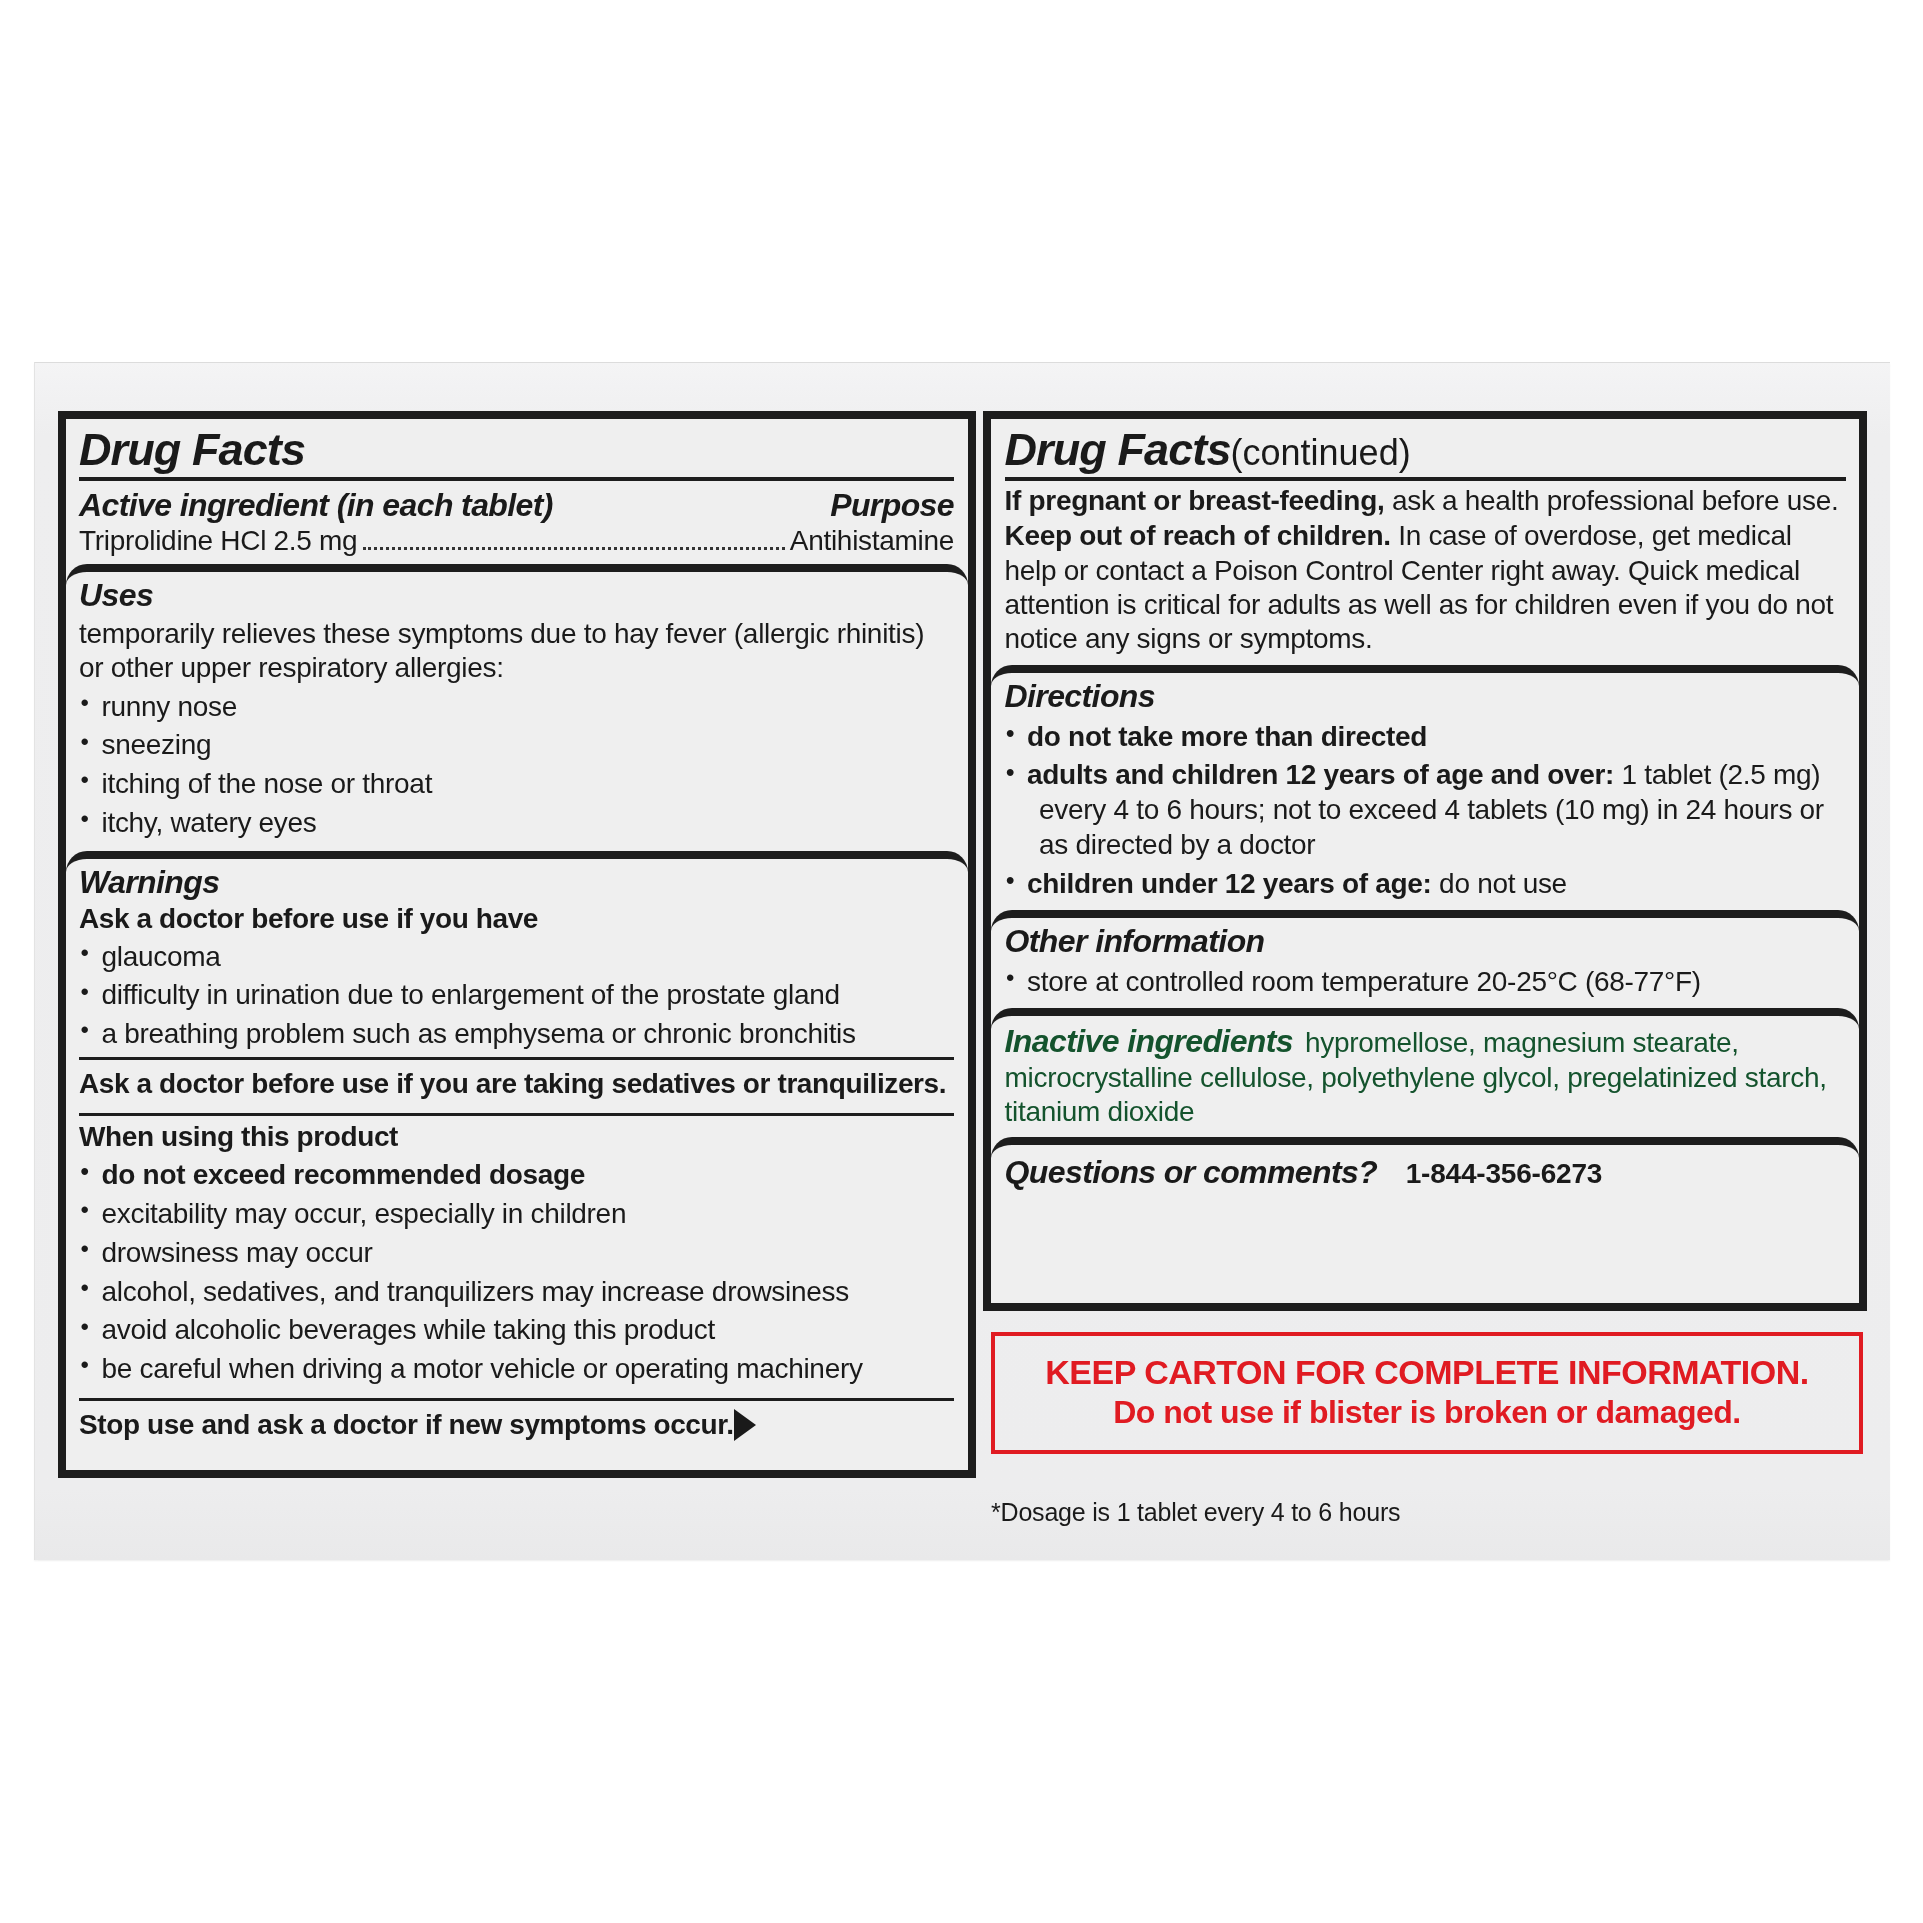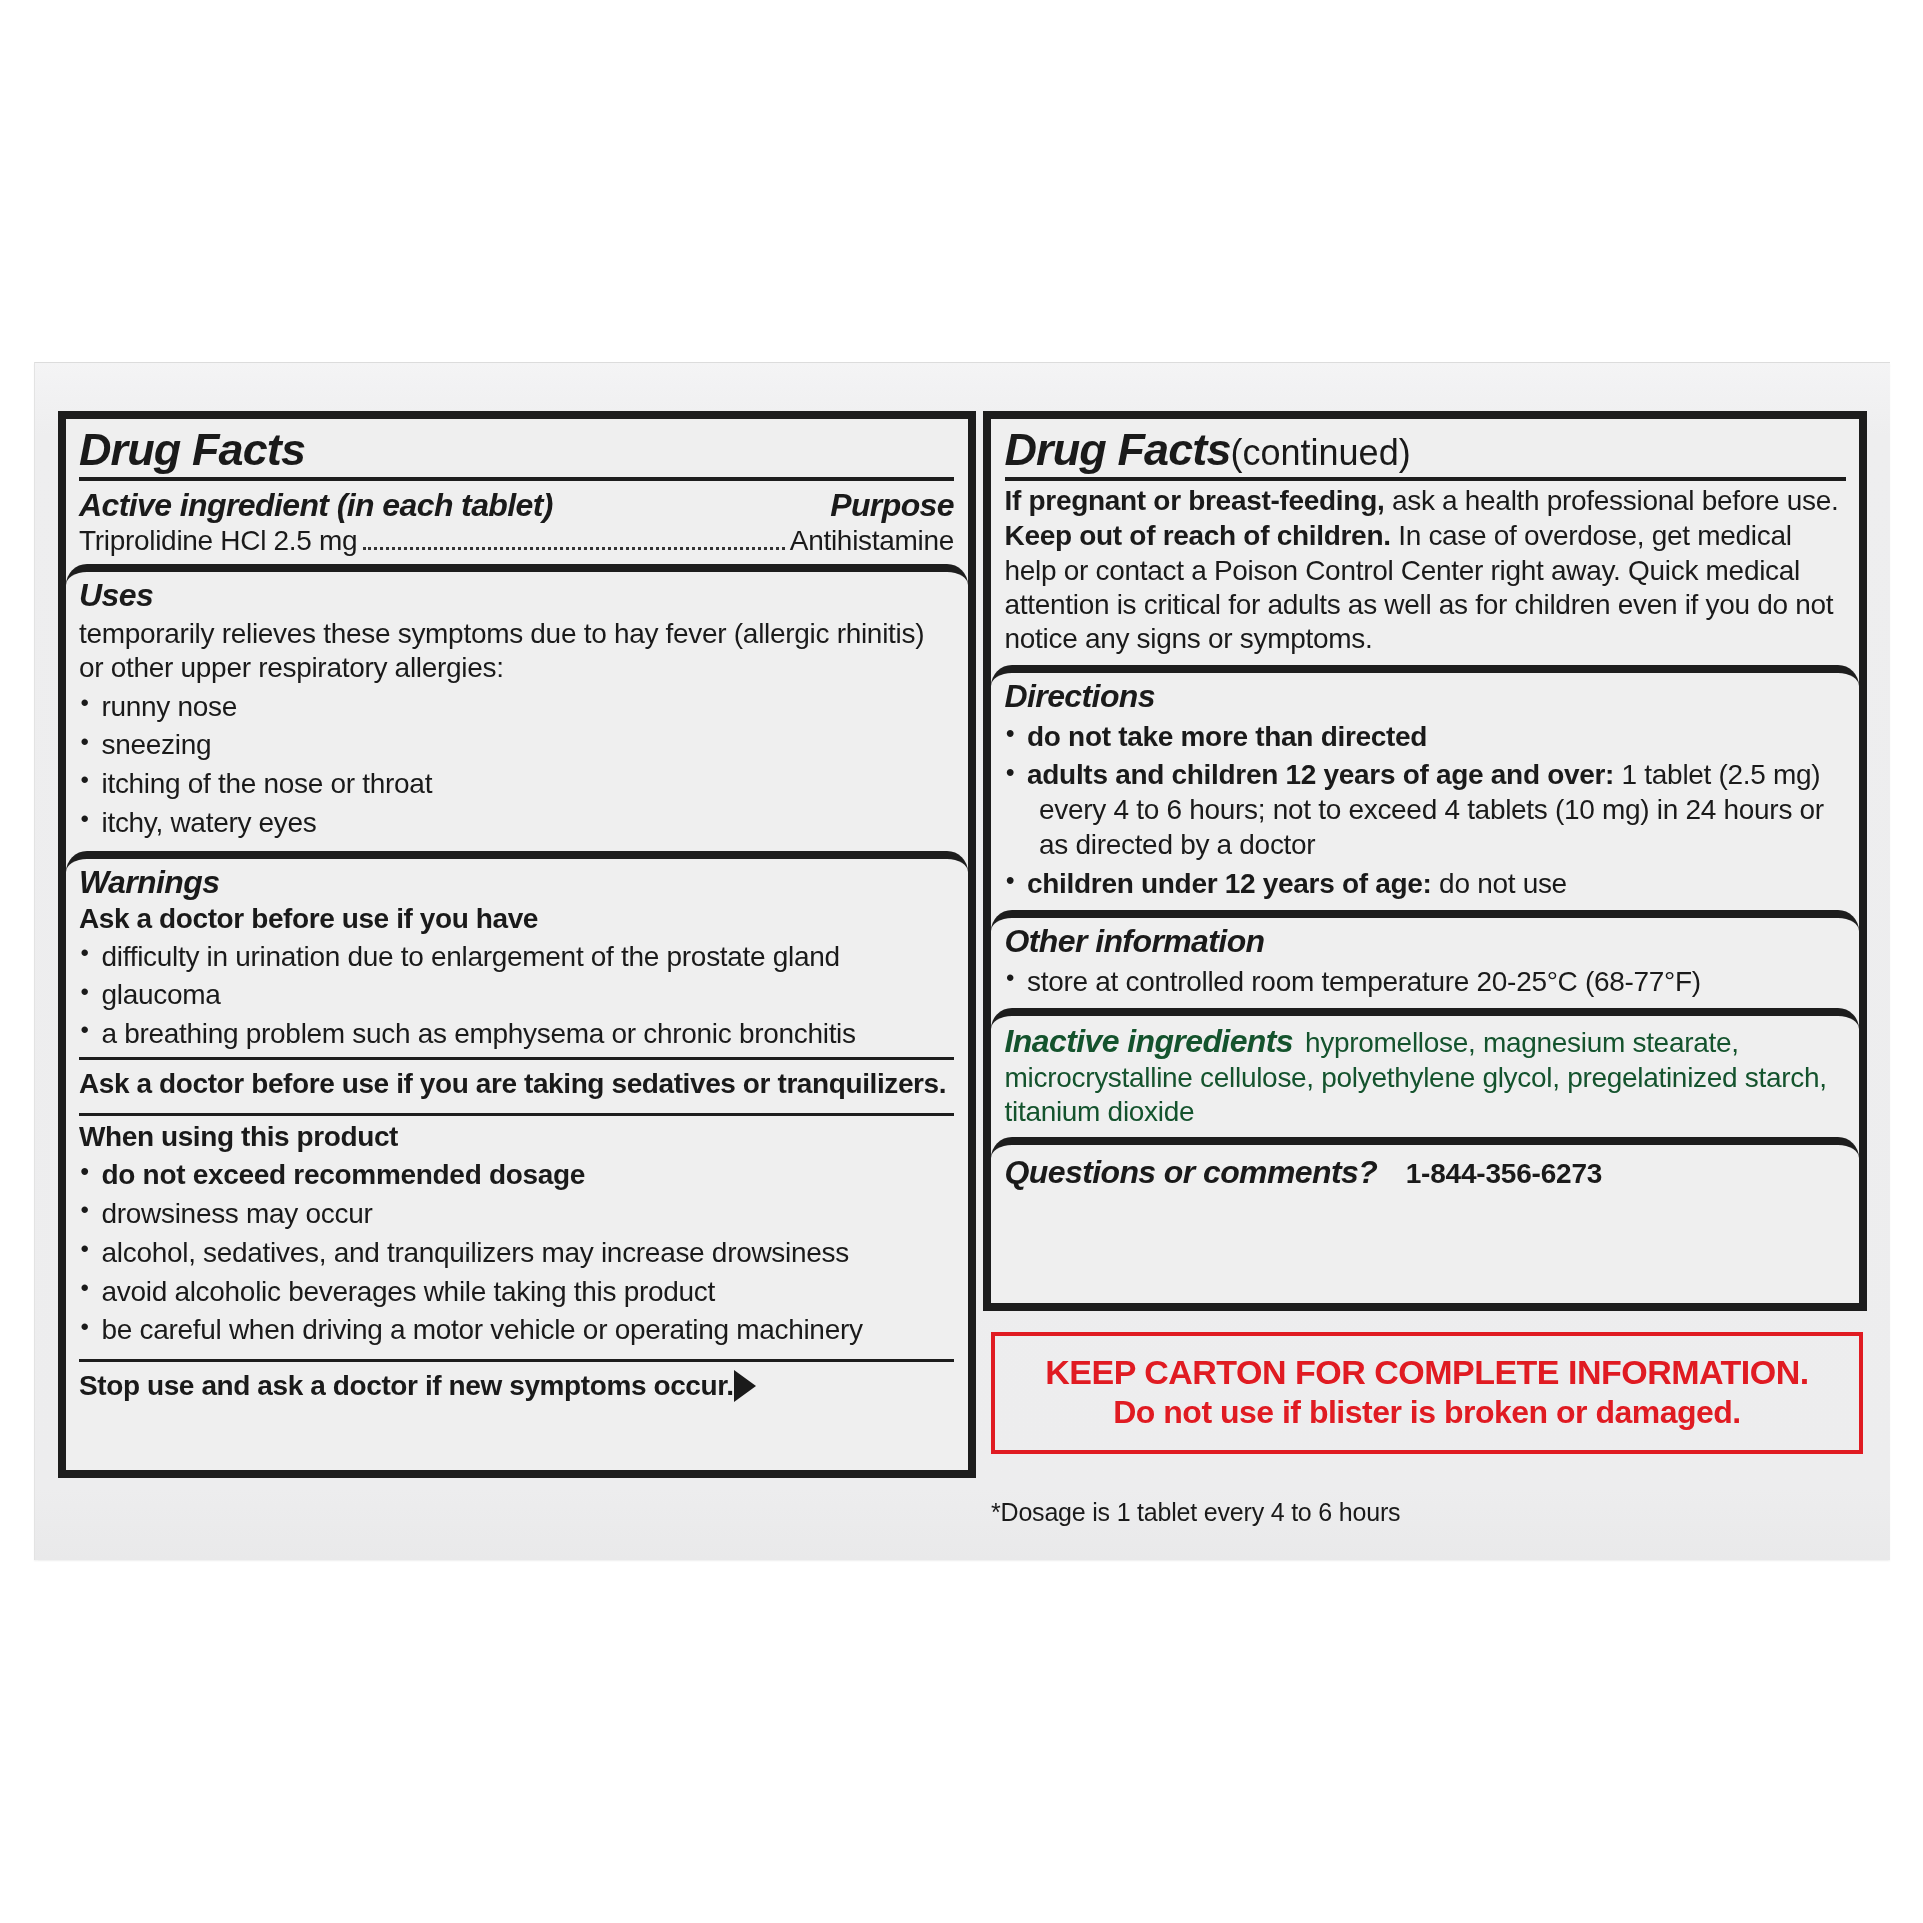--- a/index.html
+++ b/index.html
@@ -280,32 +280,33 @@
           <li>sneezing</li>
           <li>itching of the nose or throat</li>
           <li style="padding-bottom:10.5px;">itchy, watery eyes</li>
         </ul>
       </div>
 
       <div class="sec">
         <div class="hdr-italic">Warnings</div>
         <div class="hdr-bold" style="padding-top:1.5px;">Ask a doctor before use if you have</div>
         <ul class="bul">
+          <li>glaucoma</li>
           <li>difficulty in urination due to enlargement of the prostate gland</li>
-          <li>glaucoma</li>
           <li>a breathing problem such as emphysema or chronic bronchitis</li>
         </ul>
 
         <div class="thin-rule"></div>
         <div class="hdr-bold" style="padding-bottom:7.5px;">Ask a doctor before use if you are taking sedatives or tranquilizers.</div>
 
         <div class="thin-rule"></div>
         <div class="hdr-bold" style="padding-top:1.5px;">When using this product</div>
         <ul class="bul">
           <li class="b">do not exceed recommended dosage</li>
+          <li>excitability may occur, especially in children</li>
           <li>drowsiness may occur</li>
           <li>alcohol, sedatives, and tranquilizers may increase drowsiness</li>
           <li>avoid alcoholic beverages while taking this product</li>
           <li style="padding-bottom:6px;">be careful when driving a motor vehicle or operating machinery</li>
         </ul>
 
         <div class="thin-rule"></div>
         <div class="stop-row">
           <span class="hdr-bold" style="padding-top:0;">Stop use and ask a doctor if new symptoms occur.</span>
           <span class="tri"></span>

